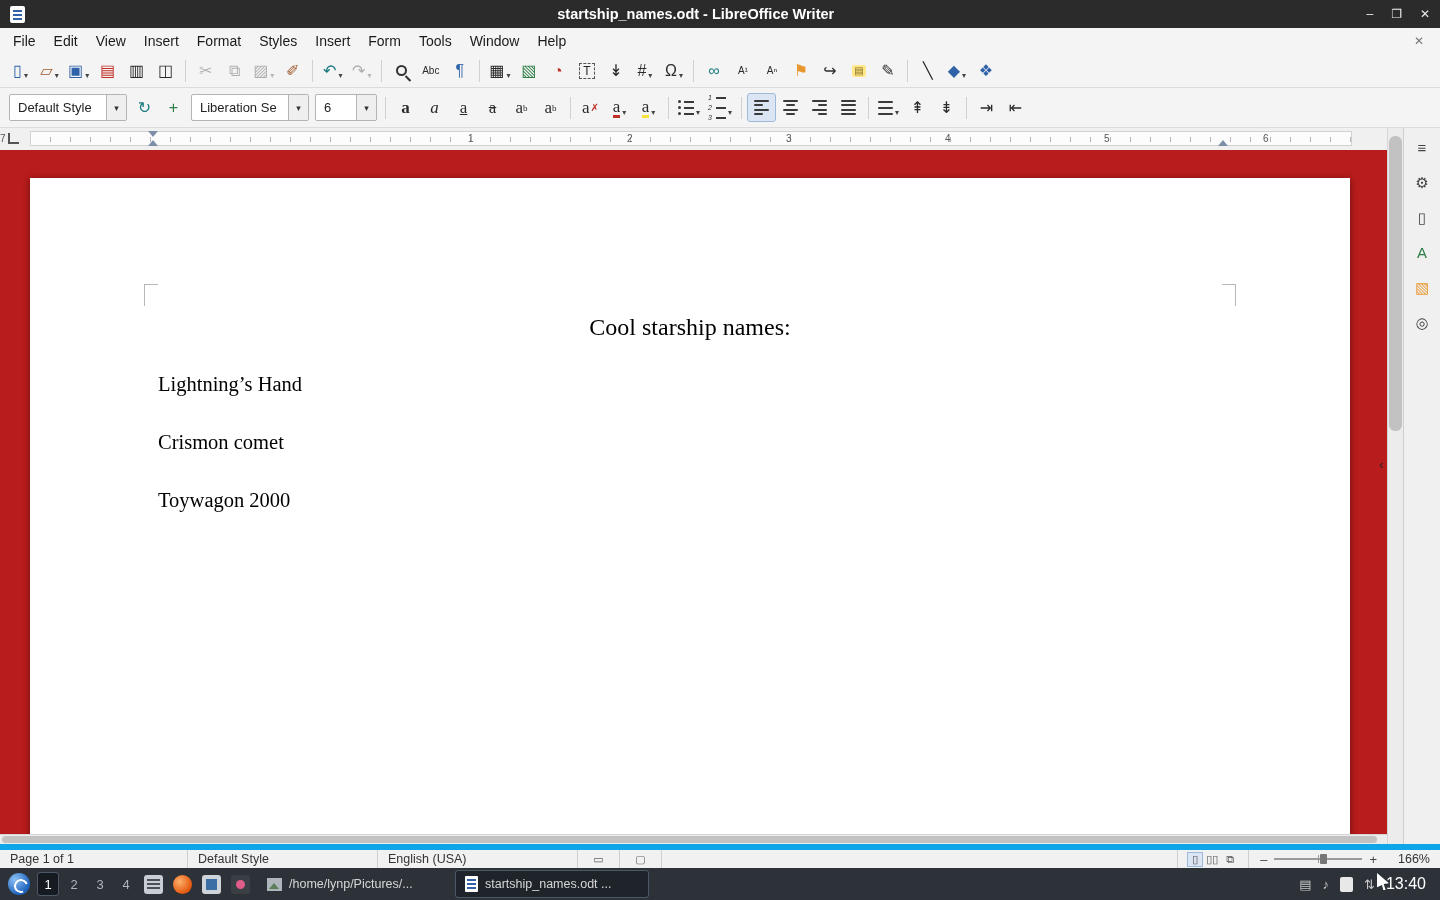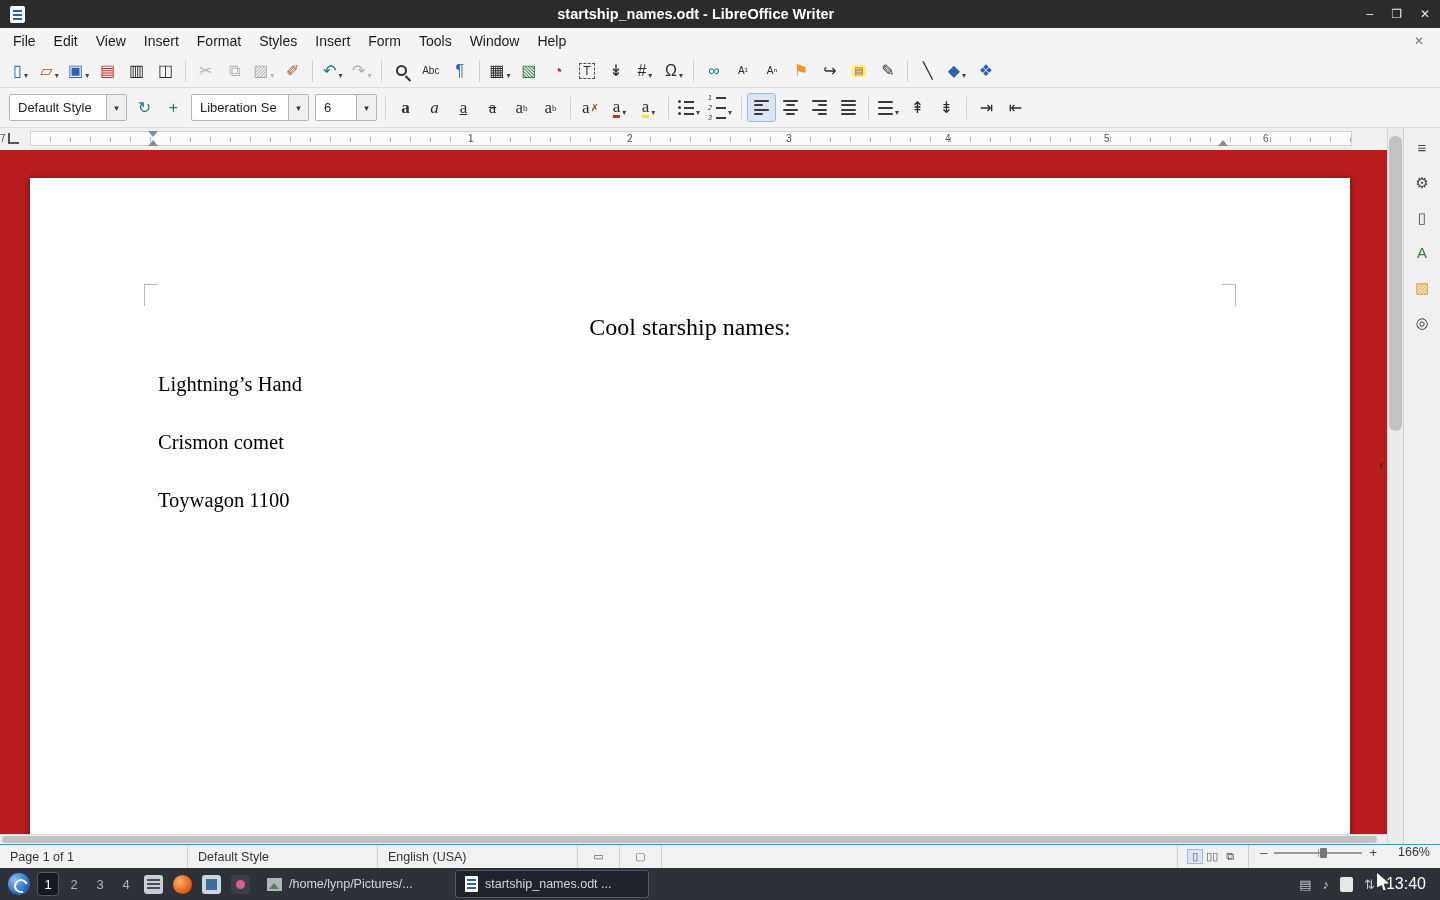--- a/index.html
+++ b/index.html
@@ -93,21 +93,21 @@
 .doc-content p{font-size:20.5px;margin-bottom:35px}
 .hscroll{flex:0 0 10px;background:#ececec;border-top:1px solid #d5d5d5;position:relative}
 .hthumb{position:absolute;left:2px;right:10px;top:1px;bottom:1px;background:#c2c2c2;border-radius:4px}
 .vscroll{flex:0 0 16px;background:#ececec;border-left:1px solid #d5d5d5;position:relative}
 .vthumb{position:absolute;left:1px;right:1px;top:8px;height:295px;background:#c2c2c2;border-radius:6px}
 .sidebar{flex:0 0 37px;background:#f0f0f0;border-left:1px solid #cfcfcf;display:flex;flex-direction:column;align-items:center;padding-top:6px;gap:8px}
 .sb-btn{width:28px;height:27px;display:flex;align-items:center;justify-content:center;border-radius:3px;font-size:15px;color:#444}
 .sb-collapse{position:absolute;right:53px;top:45%;width:11px;height:28px;display:flex;align-items:center;justify-content:center;color:#222;font-size:13px}
 
 
-.statusbar{flex:0 0 24px;background:#f1f1f1;border-top:1px solid #0ea5e9;display:flex;align-items:flex-start;font-size:12.5px;color:#333}
+.statusbar{flex:0 0 24px;background:#f1f1f1;border-top:6px solid #0ea5e9;display:flex;align-items:center;font-size:12.5px;color:#333}
 .sseg{display:flex;align-items:center;height:100%;padding:0 10px;border-right:1px solid #cfcfcf;white-space:nowrap}
 .sw-page{width:188px}.sw-words{width:308px}.sw-style{width:190px}.sw-lang{width:200px}
 .sw-icon{width:42px;justify-content:center;color:#666;font-size:11px}
 .sspacer{flex:1;height:100%;border-right:1px solid #cfcfcf}
 .viewbtn{padding:0 4px;font-size:11px;color:#555}
 .viewbtn.activeview{outline:1px solid #9db9dc;background:#dbe5f3}
 .zoomwrap{display:flex;align-items:center;padding:0 8px;gap:4px}
 .zoom-track{width:88px;height:2px;background:#9a9a9a;position:relative}
 .zoom-mid{position:absolute;left:50%;top:-3px;width:1px;height:8px;background:#9a9a9a}
 .zoom-thumb{position:absolute;left:46px;top:-4px;width:7px;height:10px;background:#767676;border-radius:1px}
@@ -430,21 +430,21 @@
       <span class="ind ind-right"></span>
     </div>
     <div class="docarea">
       <div class="page">
         <span class="corner corner-tl"></span>
         <span class="corner corner-tr"></span>
         <div class="doc-content">
           <h1 class="doc-heading">Cool starship names:</h1>
           <p>Lightning’s Hand</p>
           <p>Crismon comet</p>
-          <p>Toywagon 1100</p>
+          <p>Toywagon 2000</p>
         </div>
       </div>
     </div>
     <div class="hscroll">
         <span class="hthumb"></span>
       </div>
   </div>
   <div class="vscroll">
       <span class="vthumb"></span>
     </div>

